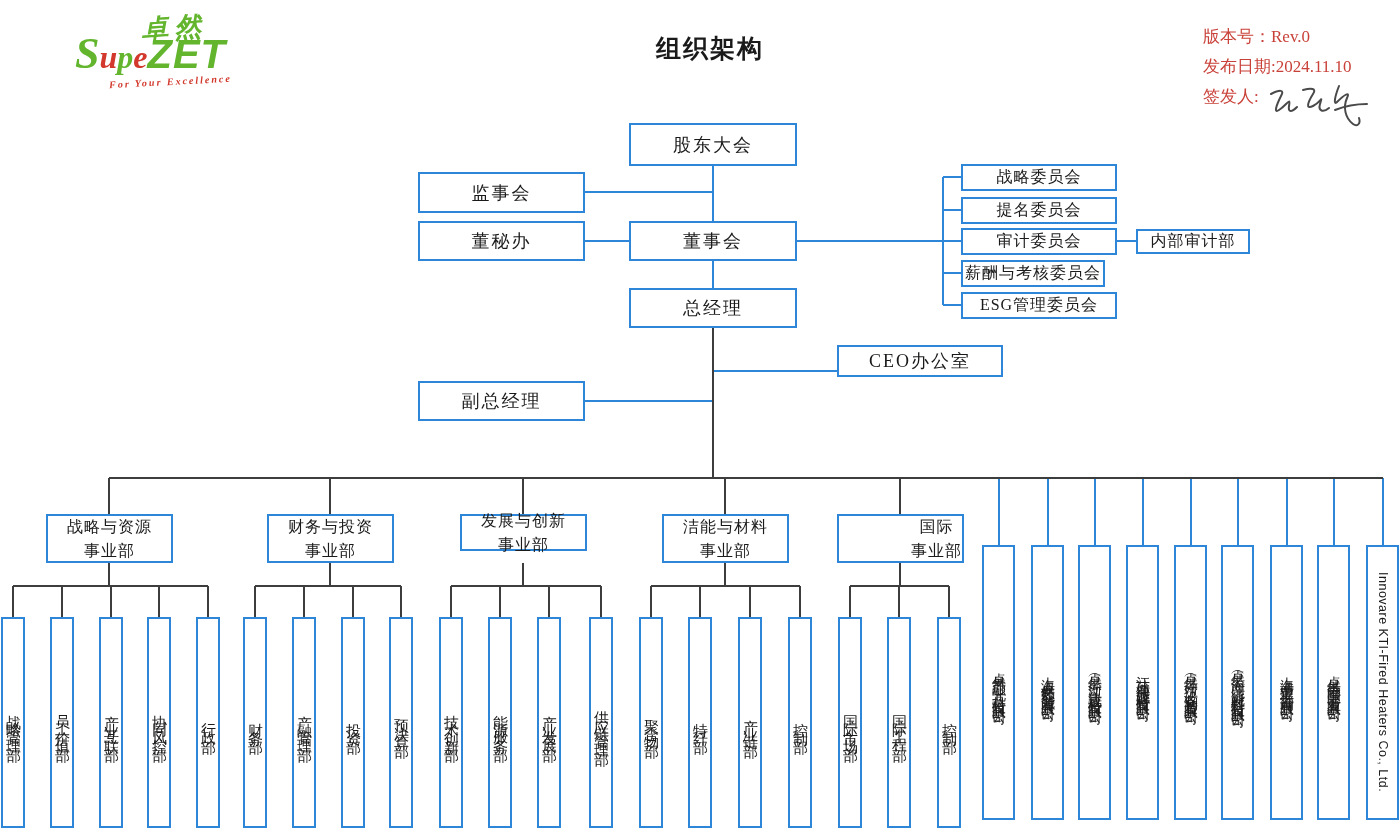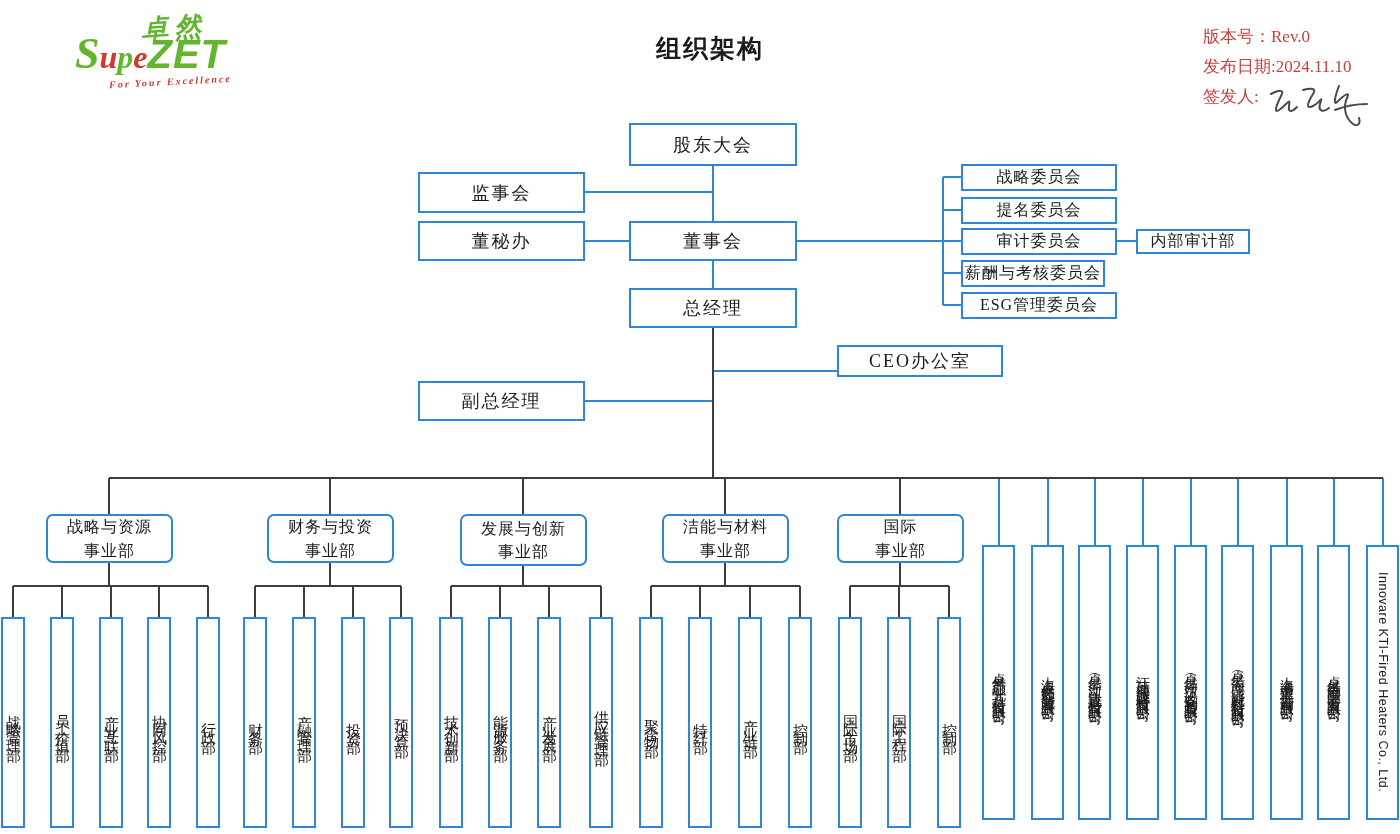--- a/index.html
+++ b/index.html
@@ -33,21 +33,21 @@
   .title-2{font-size:25px;font-weight:700;margin-top:10px;letter-spacing:2px;}
 
   .meta-block{position:absolute;left:1203px;top:22px;font-size:17px;color:var(--red);line-height:30px;white-space:nowrap;}
   .meta-line{height:30px;}
   .sig-wrap{position:absolute;left:62px;top:58px;}
 
   
   .box{position:absolute;border:2px solid var(--blue);background:#fff;display:flex;
     align-items:center;justify-content:center;text-align:center;font-size:18px;letter-spacing:2px;}
   .box.small{font-size:16px;letter-spacing:1px;}
-  .box.div2{font-size:16px;line-height:1.45;letter-spacing:1px;border-radius:7px;}
+  .box.div2{font-size:16px;line-height:1.45;letter-spacing:1px;}
   .vbox{position:absolute;border:2px solid var(--blue);background:#fff;display:flex;
     align-items:center;justify-content:center;}
   .vtext{writing-mode:vertical-rl;text-orientation:mixed;font-size:15px;letter-spacing:8px;white-space:nowrap;}
   .vtext.sub{font-size:14px;letter-spacing:3px;}
   .vtext.lat{font-size:12.5px;letter-spacing:0.5px;font-family:"Liberation Sans","DejaVu Sans",sans-serif;}
 
   svg.lines{position:absolute;left:0;top:0;width:1400px;height:834px;}
 </style>
 </head>
 <body>
@@ -205,33 +205,33 @@
         <span style="display:block">战略与资源</span>
         <span style="display:block">事业部</span>
       </span>
     </div>
   <div class="box div2" style="left:267px;top:514px;width:127px;height:49px;">
       <span>
         <span style="display:block">财务与投资</span>
         <span style="display:block">事业部</span>
       </span>
     </div>
-  <div class="box div2" style="left:460px;top:514px;width:127px;height:52px;">
+  <div class="box div2" style="left:460px;top:514px;width:127px;height:37px;">
       <span>
         <span style="display:block">发展与创新</span>
         <span style="display:block">事业部</span>
       </span>
     </div>
   <div class="box div2" style="left:662px;top:514px;width:127px;height:49px;">
       <span>
         <span style="display:block">洁能与材料</span>
         <span style="display:block">事业部</span>
       </span>
     </div>
-  <div class="box div2" style="left:837px;top:514px;width:127px;height:49px;">
+  <div class="box div2" style="left:837px;top:514px;width:127px;height:49px;justify-content:flex-end;">
       <span>
         <span style="display:block">国际</span>
         <span style="display:block">事业部</span>
       </span>
     </div>
 
   <div class="vbox" style="left:1px;top:617px;width:24px;height:211px;">
       <span class="vtext">战略管理部</span>
     </div>
   <div class="vbox" style="left:50px;top:617px;width:24px;height:211px;">

